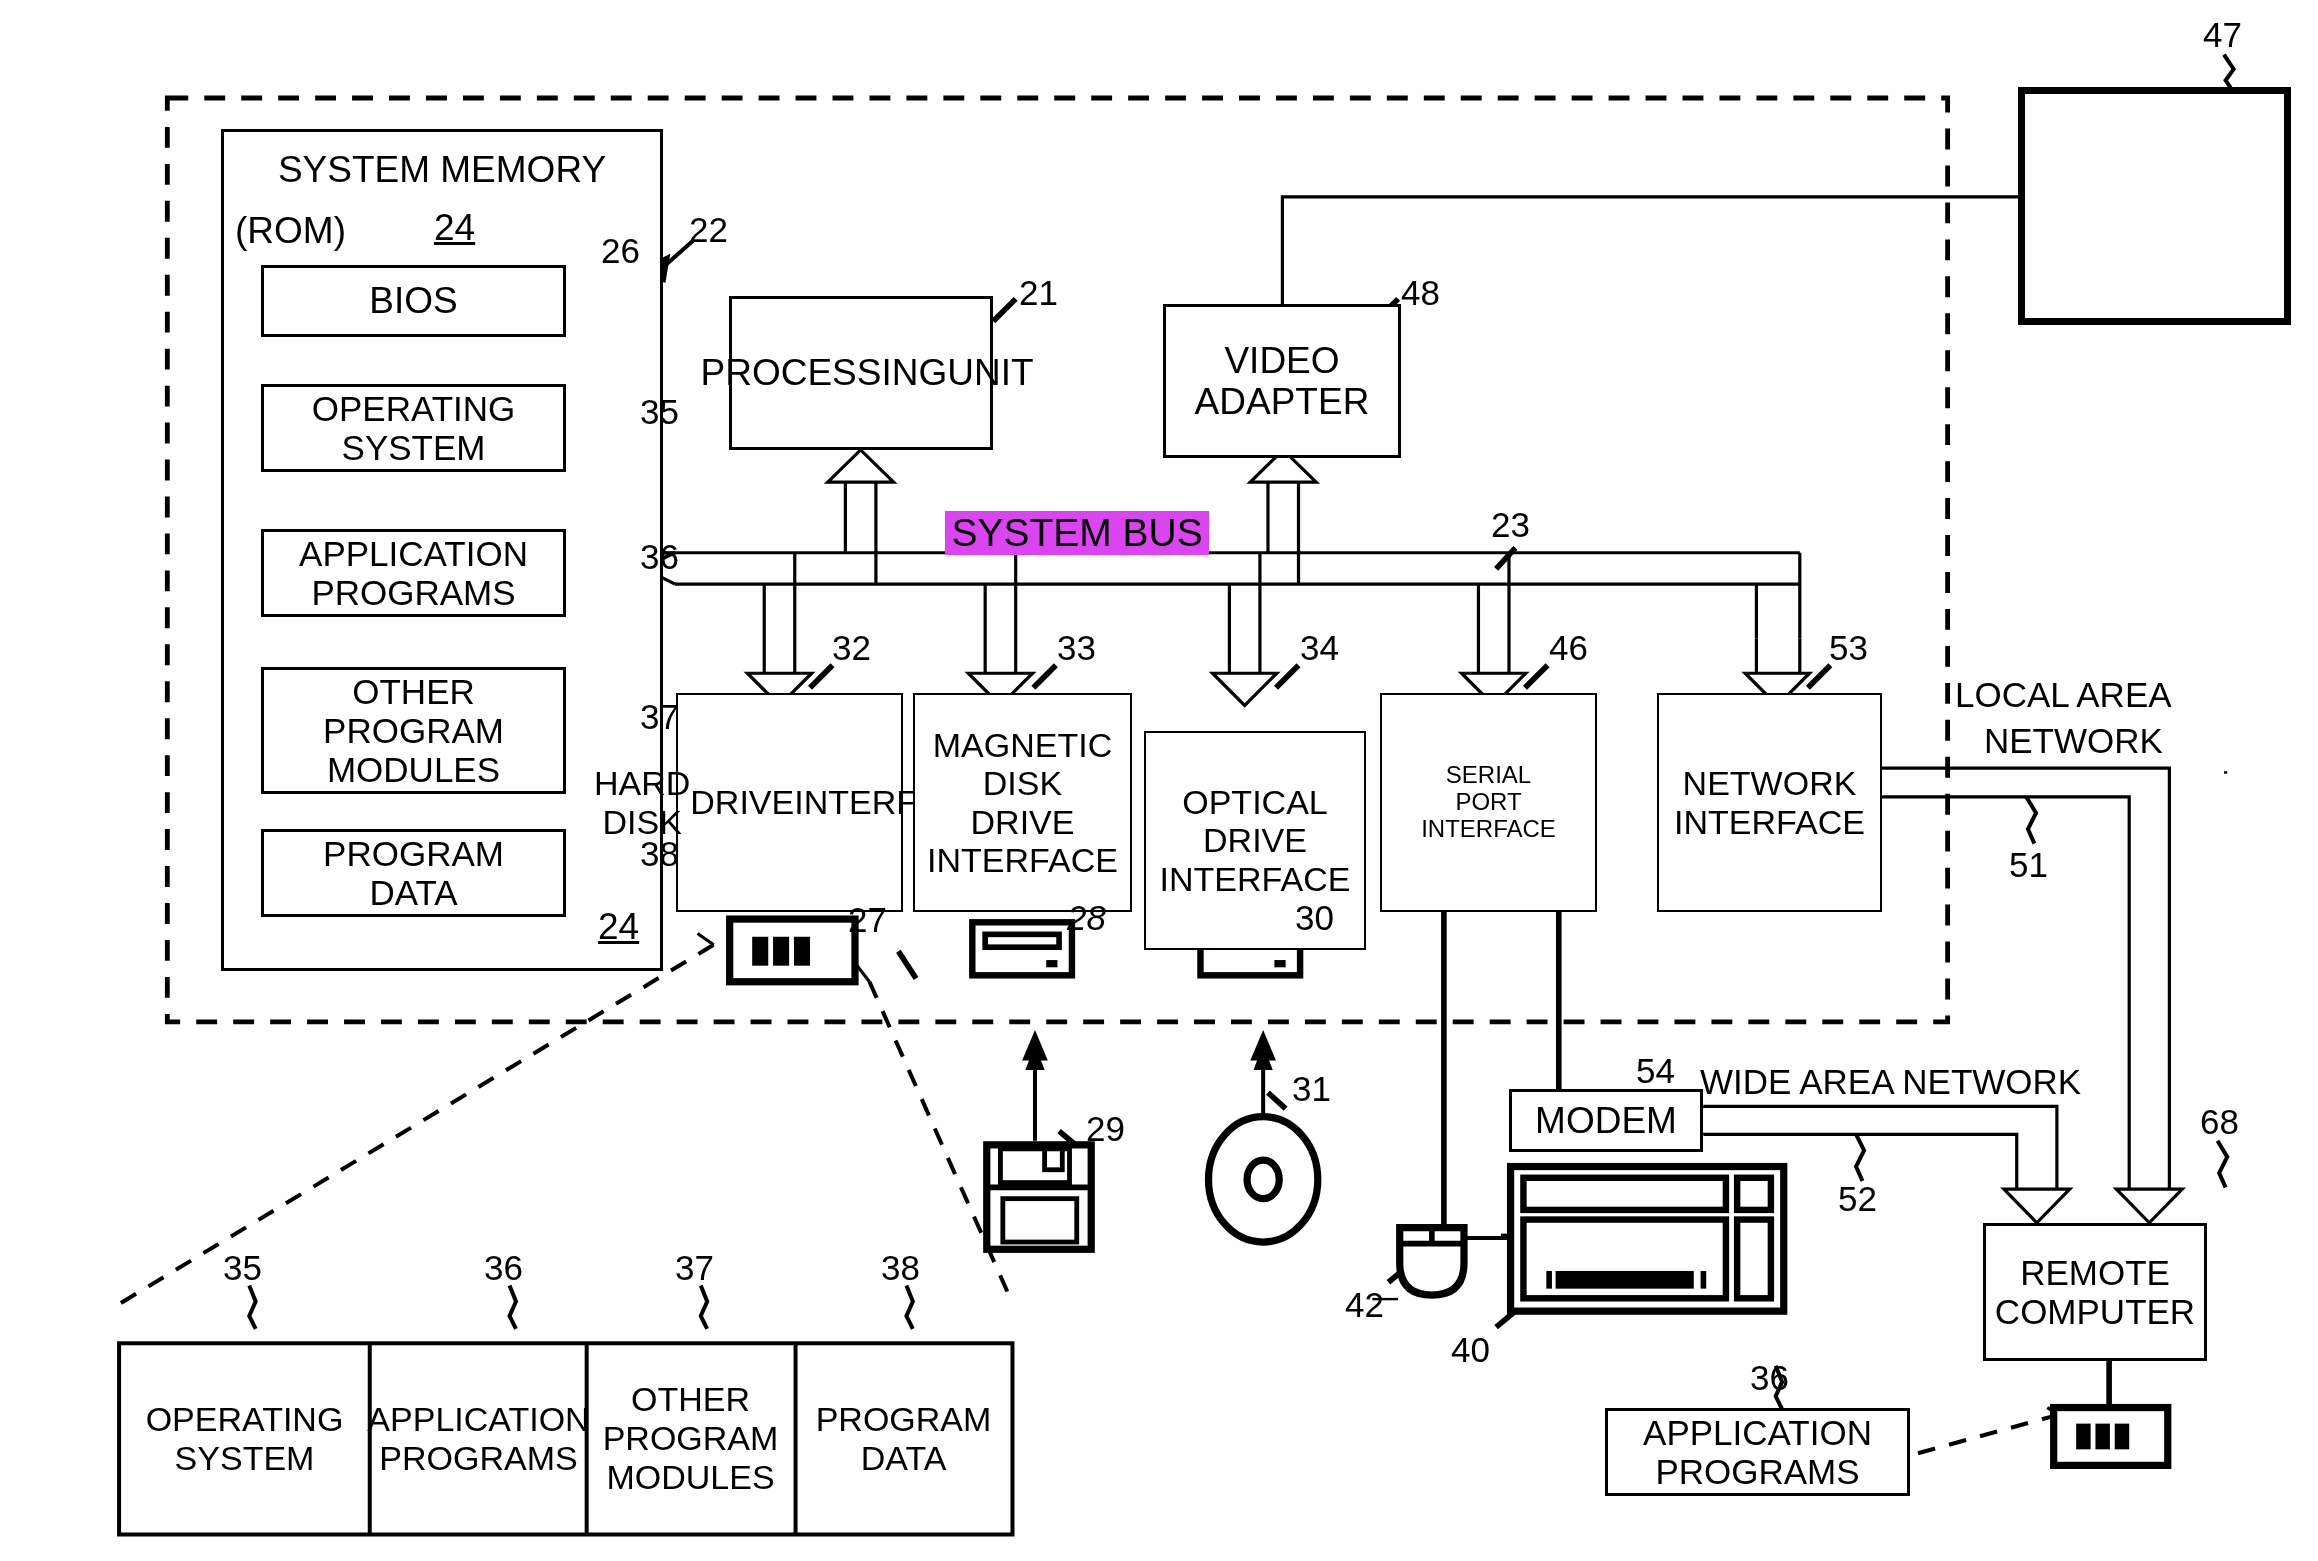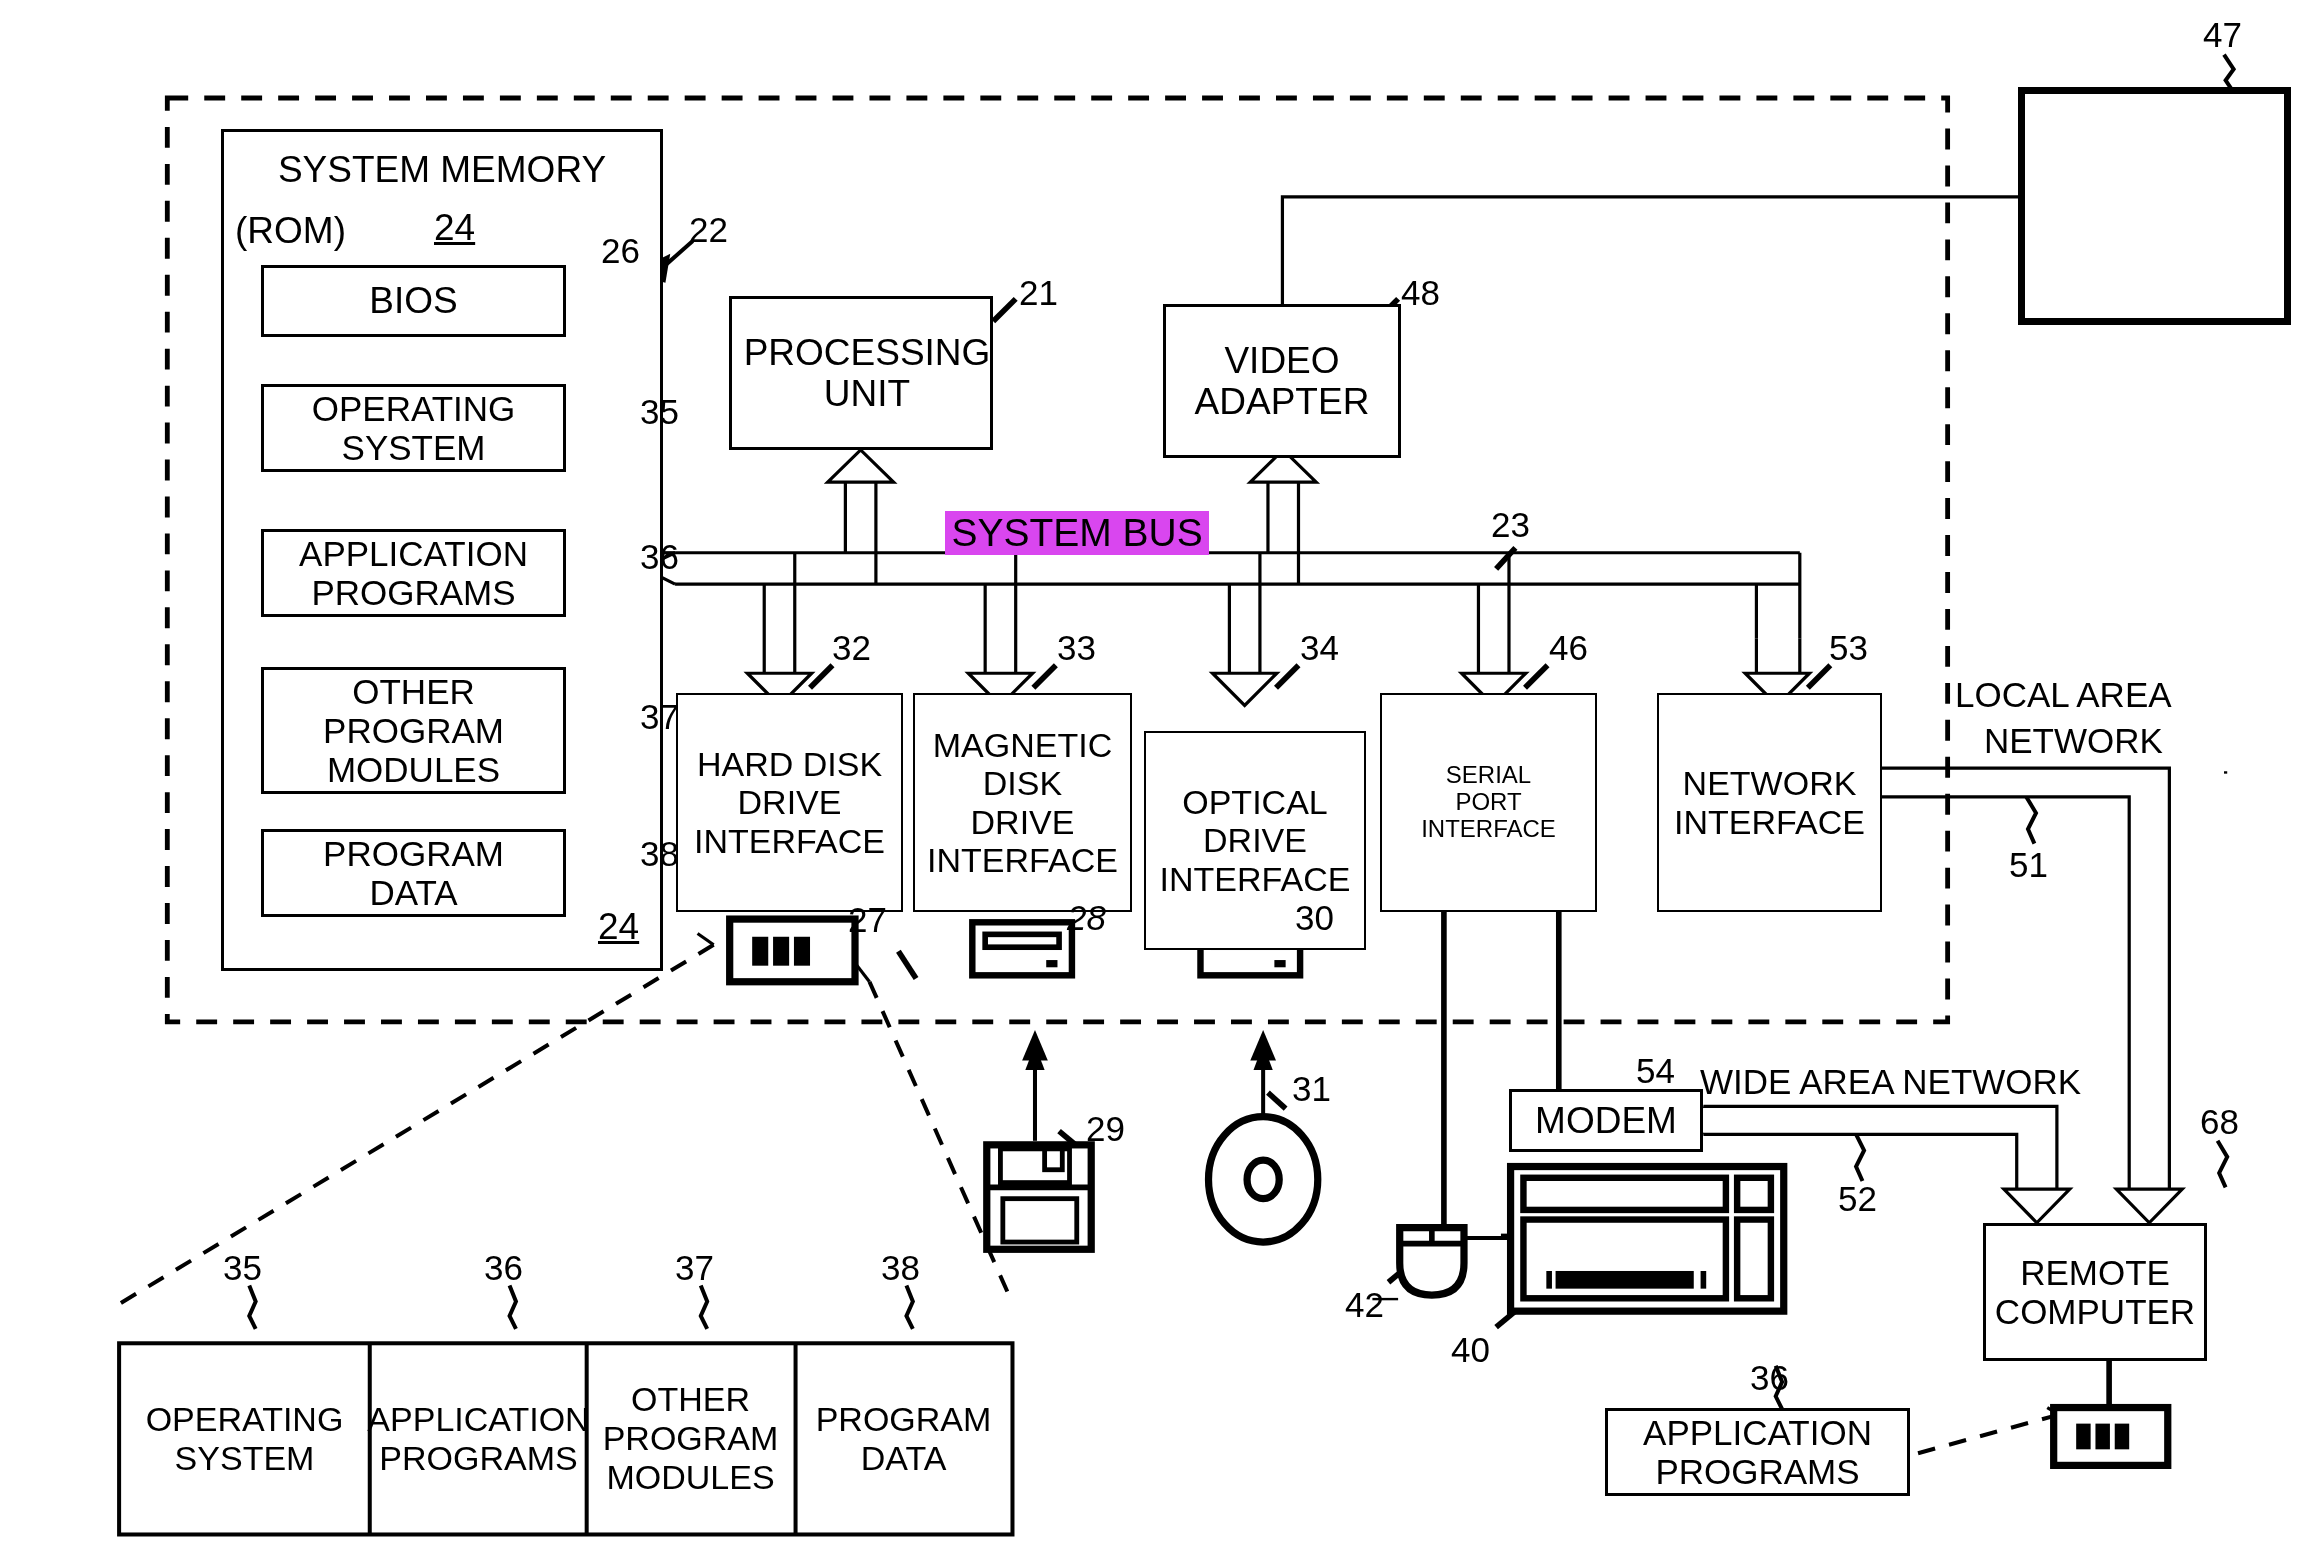--- a/index.html
+++ b/index.html
@@ -263,39 +263,39 @@
   <div class="num" style="left:640px;top:697px;">37</div>
 
   <div class="box" style="left:261px;top:829px;width:305px;height:88px;font-size:35px;flex-direction:column;">
     <span class="txt2">PROGRAM</span>
     <span class="txt2">DATA</span>
   </div>
   <div class="num" style="left:640px;top:834px;">38</div>
 
   <div class="num" style="left:689px;top:210px;">22</div>
 
-  <div class="box" style="left:729px;top:296px;width:264px;height:154px;font-size:37px;flex-direction:column;padding-left:12px;">
+  <div class="box" style="left:729px;top:296px;width:264px;height:154px;font-size:37px;flex-direction:row;padding-left:12px;">
     <span class="txt2">PROCESSING</span>
     <span class="txt2">UNIT</span>
   </div>
   <div class="num" style="left:1019px;top:273px;">21</div>
 
   <div class="box" style="left:1163px;top:304px;width:238px;height:154px;font-size:37px;flex-direction:column;">
     <span class="txt2">VIDEO</span>
     <span class="txt2">ADAPTER</span>
   </div>
   <div class="num" style="left:1401px;top:273px;">48</div>
 
   <div class="lbl" style="left:945px;top:511px;font-size:39px;background:#d946ef;padding:0 6.4px;">SYSTEM BUS</div>
   <div class="num" style="left:1491px;top:505px;">23</div>
 
   <div class="box" style="left:2018px;top:87px;width:273px;height:238px;border-width:7.2px;display:block;"></div>
   <div class="num" style="left:2203px;top:14.5px;">47</div>
 
-  <div class="box" style="left:676px;top:693px;width:227px;height:219px;font-size:34px;flex-direction:column;border-width:2.4px;">
+  <div class="box" style="left:676px;top:693px;width:227px;height:219px;font-size:34px;flex-direction:row;border-width:2.4px;">
     <span class="txt2">HARD DISK</span>
     <span class="txt2">DRIVE</span>
     <span class="txt2">INTERFACE</span>
   </div>
   <div class="num" style="left:832px;top:628px;">32</div>
 
   <div class="box" style="left:913px;top:693px;width:219px;height:219px;font-size:34px;flex-direction:column;border-width:2.4px;">
     <span class="txt2">MAGNETIC</span>
     <span class="txt2">DISK</span>
     <span class="txt2">DRIVE</span>

